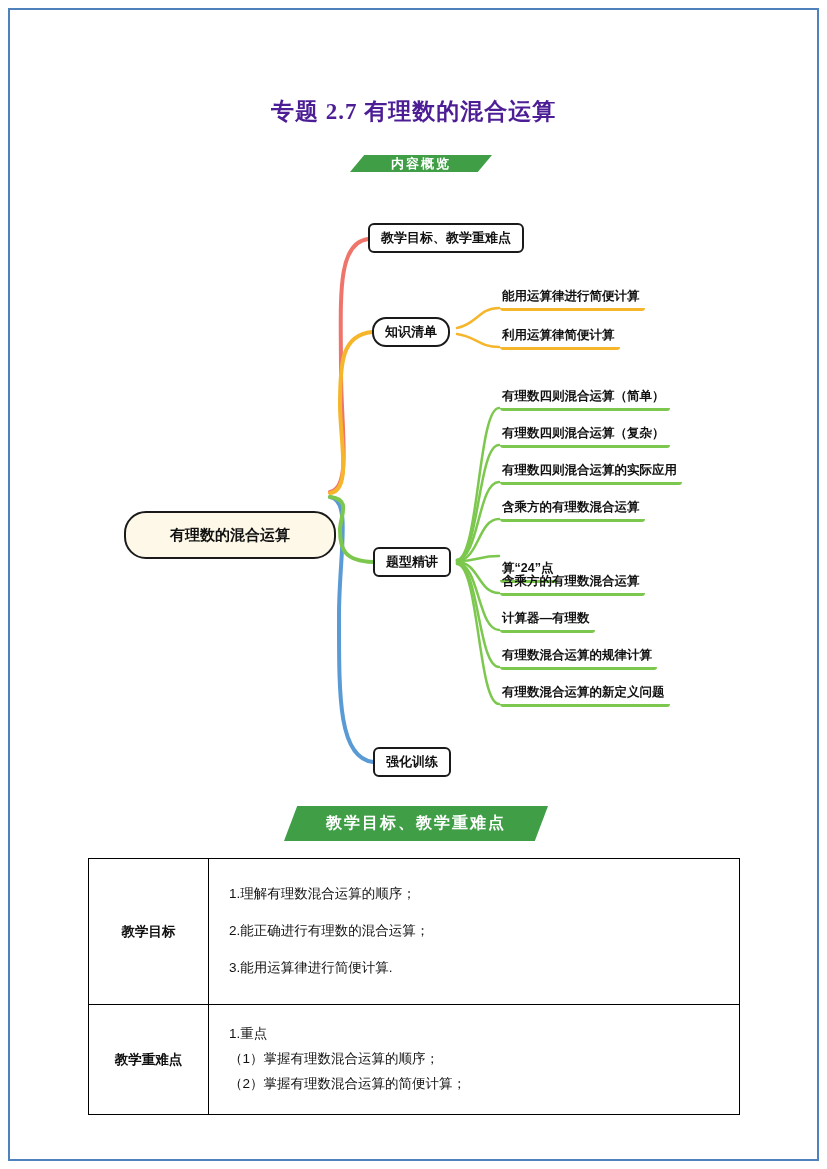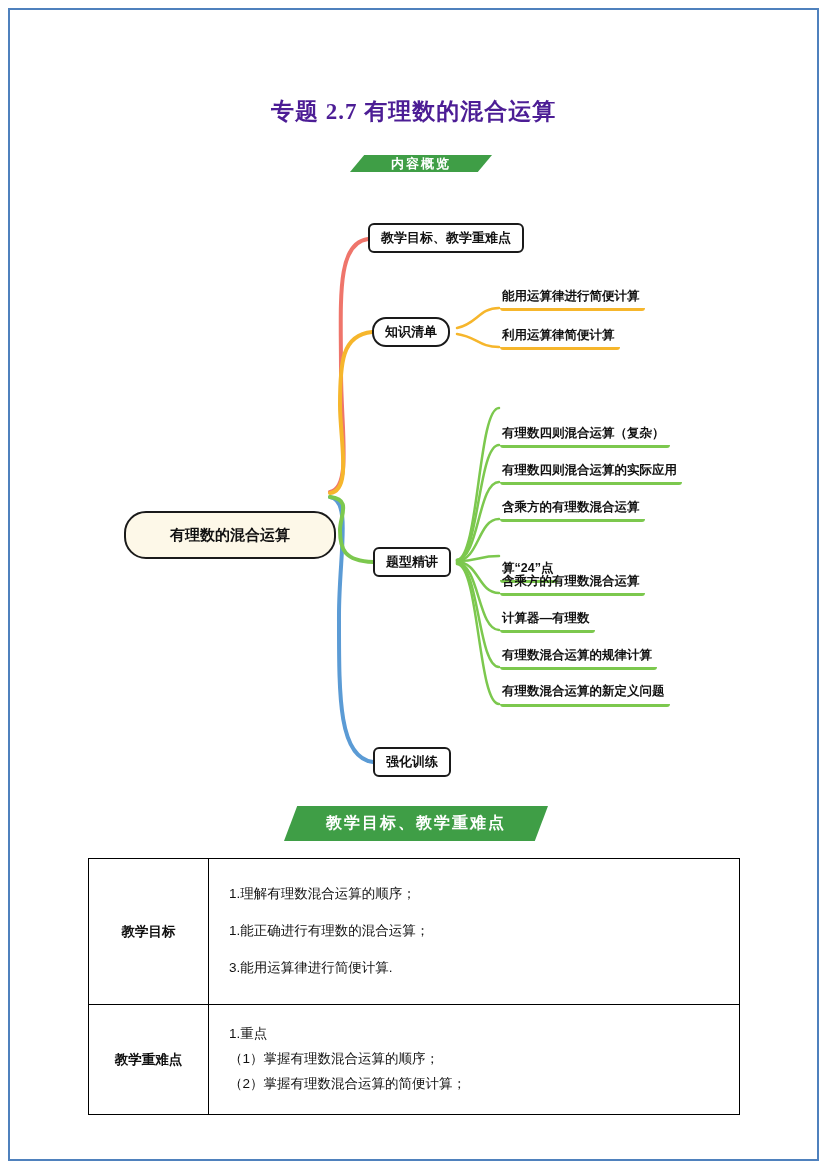--- a/index.html
+++ b/index.html
@@ -101,41 +101,42 @@
   </div>
 
   <div class="branch-box" style="left:368px;top:223px;">教学目标、教学重难点</div>
   <div class="branch-box" style="left:372px;top:317px;border-radius:14px;">知识清单</div>
   <div class="branch-box" style="left:373px;top:547px;">题型精讲</div>
   <div class="branch-box" style="left:373px;top:747px;">强化训练</div>
 
   <div class="leaf" style="top: 288px; border-bottom-color: rgb(246, 182, 44);">能用运算律进行简便计算</div>
   <div class="leaf" style="top: 327px; border-bottom-color: rgb(246, 182, 44);">利用运算律简便计算</div>
 
+  <div class="leaf" style="top: 388px; border-bottom-color: rgb(124, 200, 78);">有理数四则混合运算（简单）</div>
   <div class="leaf" style="top: 462px; border-bottom-color: rgb(124, 200, 78);">有理数四则混合运算的实际应用</div>
   <div class="leaf" style="top: 425px; border-bottom-color: rgb(124, 200, 78);">有理数四则混合运算（复杂）</div>
   <div class="leaf" style="top: 499px; border-bottom-color: rgb(124, 200, 78);">含乘方的有理数混合运算</div>
   <div class="leaf" style="top: 560px; border-bottom-color: rgb(124, 200, 78);">算“24”点</div>
   <div class="leaf" style="top: 573px; border-bottom-color: rgb(124, 200, 78);">含乘方的有理数混合运算</div>
   <div class="leaf" style="top: 610px; border-bottom-color: rgb(124, 200, 78);">计算器—有理数</div>
   <div class="leaf" style="top: 647px; border-bottom-color: rgb(124, 200, 78);">有理数混合运算的规律计算</div>
-  <div class="leaf" style="top: 684px; border-bottom-color: rgb(124, 200, 78); font-family: Liberation Mono, monospace;">有理数混合运算的新定义问题</div>
+  <div class="leaf" style="top: 684px; border-bottom-color: rgb(124, 200, 78);">有理数混合运算的新定义问题</div>
 
   <div class="banner banner-2" style="background-color: rgb(63, 158, 70);">
     <span>教学目标、教学重难点</span>
   </div>
 
   <table class="info-table">
     <tbody>
         <tr>
       <td class="th">教学目标</td>
       <td>
         <div class="cell">
           <div class="line gap-lg">1.理解有理数混合运算的顺序；</div>
-          <div class="line gap-lg">1.能正确进行有理数的混合运算；</div>
+          <div class="line gap-lg">2.能正确进行有理数的混合运算；</div>
           <div class="line gap-lg">3.能用运算律进行简便计算.</div>
         </div>
       </td>
     </tr>
     <tr>
       <td class="th">教学重难点</td>
       <td>
         <div class="cell">
           <div class="line">1.重点</div>
           <div class="line">（1）掌握有理数混合运算的顺序；</div>

